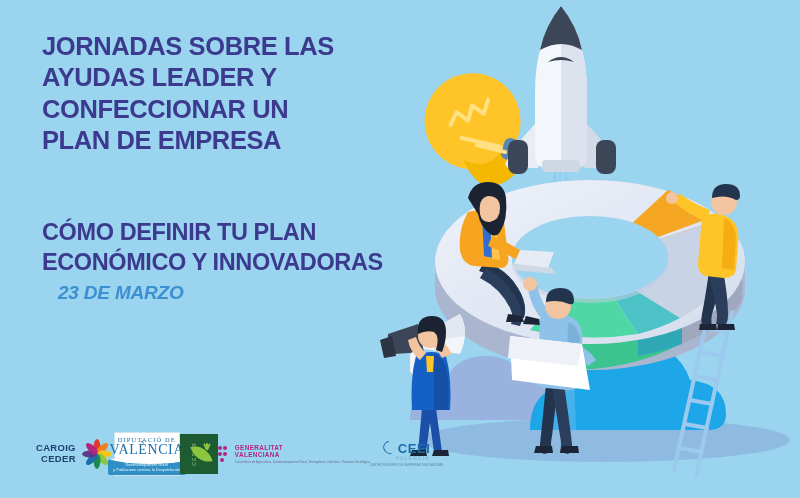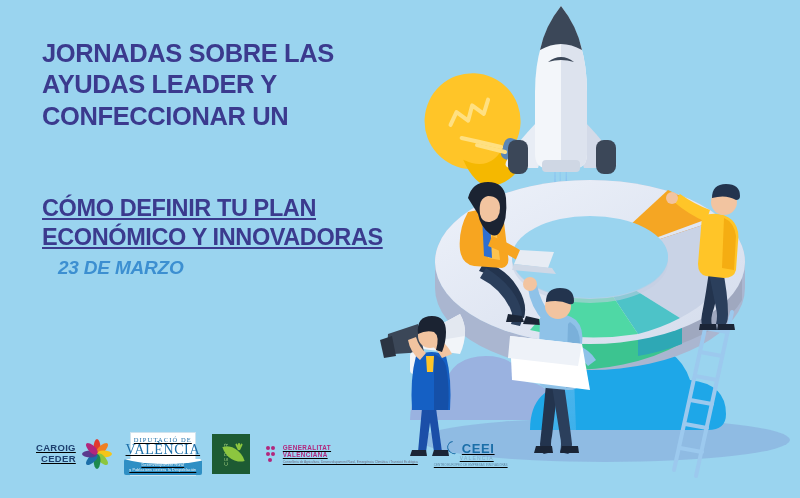--- a/index.html
+++ b/index.html
@@ -12,37 +12,37 @@
   .poster { position:absolute; inset:0; background:#9ad4ef; overflow:hidden; }
 
   
   .text-col { position:absolute; left:42px; top:28px; width:380px; z-index:40; }
   .t-brand {
     color:#b8197e; font-size:25.5px; font-weight:bold; letter-spacing:-0.4px;
     line-height:1.12; white-space:nowrap;
   }
   .t-head {
     color:#3b3a8e; font-size:25.5px; font-weight:bold; letter-spacing:-0.4px;
-    line-height:1.23; margin-top:10px;
+    line-height:1.23; margin-top:3px;
   }
   .t-head div { white-space:nowrap; }
   .t-sub {
     color:#3b3a8e; font-size:23.5px; font-weight:bold; letter-spacing:-0.4px;
     line-height:1.24; margin-top:62px;
   }
-  .t-sub div { white-space:nowrap;text-decoration:underline; }
+  .t-sub div { white-space:nowrap; }
   .t-date {
     color:#3c8fd1; font-size:19px; font-weight:bold; font-style:italic;
     letter-spacing:-0.2px; margin-top:5px; white-space:nowrap;margin-left:16px;
   }
 
   
   .logobar {
     position:absolute; left:36px; bottom:22px; z-index:45;
-    display:flex; align-items:center; gap:16px;text-decoration:underline;
+    display:flex; align-items:center; 
   }
   .logo { display:flex; align-items:center; }
 
   .lg-caroig { gap:4px; }
   .lg-caroig .cw { color:#1d3f6e; font-size:9.5px; font-weight:bold; line-height:1.12;
                    letter-spacing:0.3px; text-align:right; }
   .flower { width:34px; height:34px; position:relative; }
   .flower span { position:absolute; left:50%; top:50%; width:7px; height:15px;
                  border-radius:50% 50% 50% 50%/60% 60% 40% 40%;
                  transform-origin:50% 100%; }
@@ -279,20 +279,21 @@
         <path d="M166 302 q0 -14 14 -14 q14 0 14 13 q0 4 -5 3 q-10 -5 -23 -2 z" fill="#23344e"></path>
       </g>
     </svg>
   </div>
 
   <div class="text-col">
     <div class="t-head">
       <div>JORNADAS SOBRE LAS</div>
       <div>AYUDAS LEADER Y</div>
       <div>CONFECCIONAR UN</div>
+      <div>PLAN DE EMPRESA</div>
     </div>
     <div class="t-sub">
       <div>CÓMO DEFINIR TU PLAN</div>
       <div>ECONÓMICO Y INNOVADORAS</div>
     </div>
     <div class="t-date">23 DE MARZO</div>
   </div>
 
   <div class="logobar">
 

